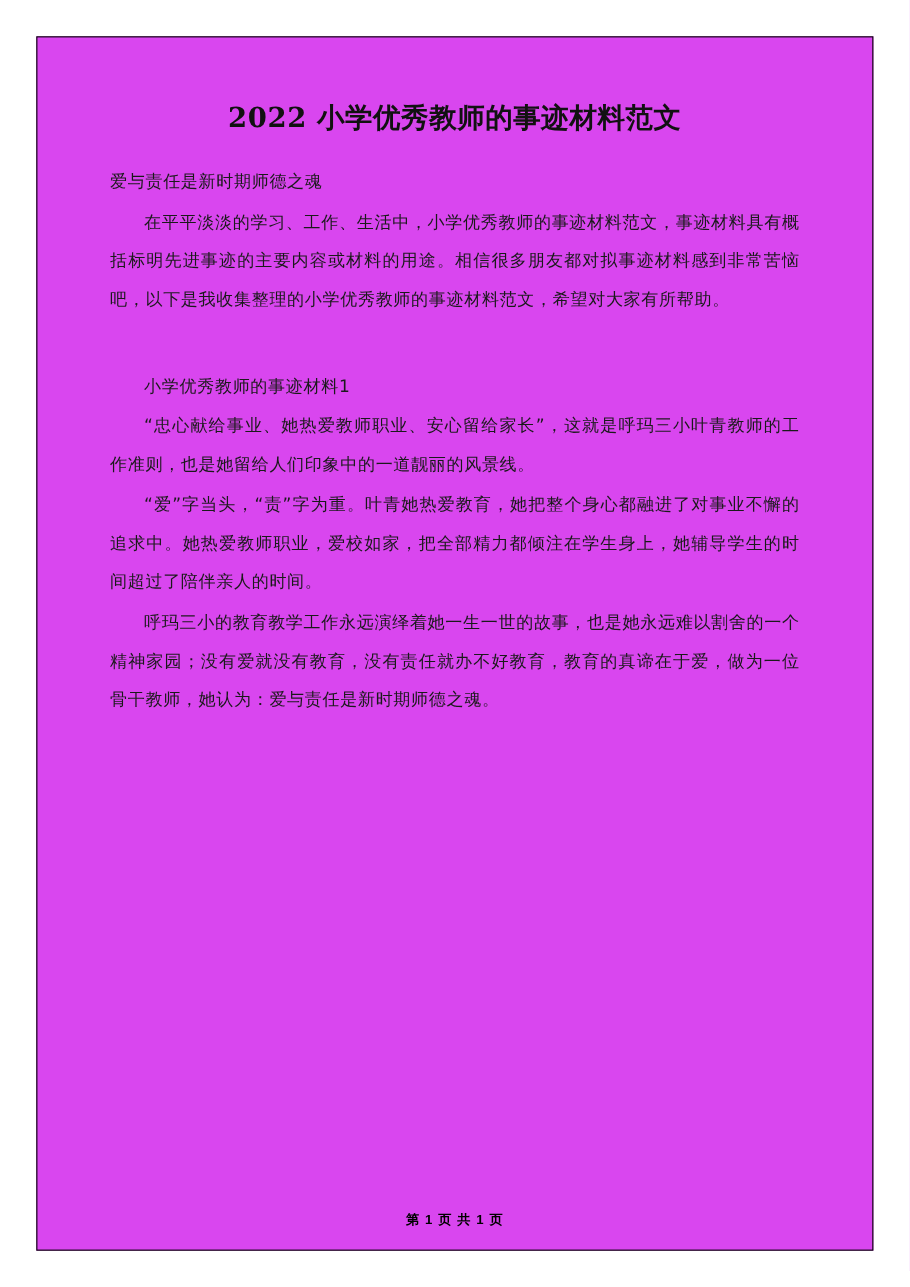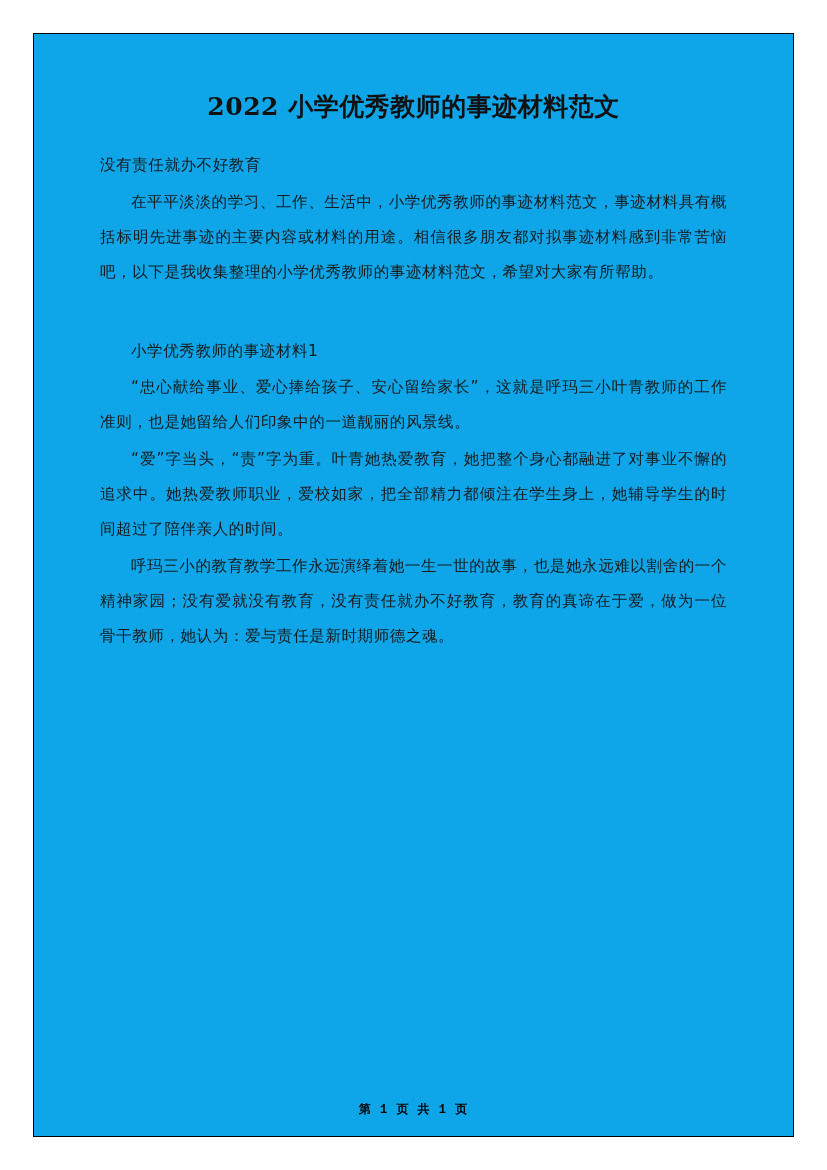--- a/index.html
+++ b/index.html
@@ -16,21 +16,21 @@
     overflow: hidden;
   }
   .page {
     position: absolute;
     left: 33px;
     top: 33px;
     width: 761px;
     height: 1104px;
     border: 1px solid #000000;
     box-sizing: border-box;
-    background: #0ea5e9;
+    background: #d946ef;
   }
   .page-inner {
     position: absolute;
     left: 66px;
     right: 66px;
     top: 55px;
     bottom: 40px;
   }
   .doc-title {
     text-align: center;
@@ -57,44 +57,44 @@
   }
   .spacer {
     height: 42px;
   }
   .footer {
     position: absolute;
     left: 0;
     right: 0;
     bottom: 18px;
     text-align: center;
-    font-family: Liberation Mono, monospace;
+    font-family: Liberation Sans, sans-serif;
     font-size: 12px;
     font-weight: 700;
     letter-spacing: 1px;
     color: #000000;
   }
 </style>
 </head>
 <body>
 
 <div class="page">
   <div class="page-inner">
 
     <h1 class="doc-title">2022 小学优秀教师的事迹材料范文</h1>
 
-    <p class="body-text">没有责任就办不好教育</p>
+    <p class="body-text">爱与责任是新时期师德之魂</p>
 
     <p class="body-text indent">在平平淡淡的学习、工作、生活中，小学优秀教师的事迹材料范文，事迹材料具有概括标明先进事迹的主要内容或材料的用途。相信很多朋友都对拟事迹材料感到非常苦恼吧，以下是我收集整理的小学优秀教师的事迹材料范文，希望对大家有所帮助。</p>
 
     <div class="spacer"></div>
 
     <p class="body-text indent">小学优秀教师的事迹材料1</p>
 
-    <p class="body-text indent">“忠心献给事业、爱心捧给孩子、安心留给家长”，这就是呼玛三小叶青教师的工作准则，也是她留给人们印象中的一道靓丽的风景线。</p>
+    <p class="body-text indent">“忠心献给事业、她热爱教师职业、安心留给家长”，这就是呼玛三小叶青教师的工作准则，也是她留给人们印象中的一道靓丽的风景线。</p>
 
     <p class="body-text indent">“爱”字当头，“责”字为重。叶青她热爱教育，她把整个身心都融进了对事业不懈的追求中。她热爱教师职业，爱校如家，把全部精力都倾注在学生身上，她辅导学生的时间超过了陪伴亲人的时间。</p>
 
     <p class="body-text indent">呼玛三小的教育教学工作永远演绎着她一生一世的故事，也是她永远难以割舍的一个精神家园；没有爱就没有教育，没有责任就办不好教育，教育的真谛在于爱，做为一位骨干教师，她认为：爱与责任是新时期师德之魂。</p>
 
   </div>
 
   <div class="footer">第 1 页   共 1 页</div>
 </div>
 

